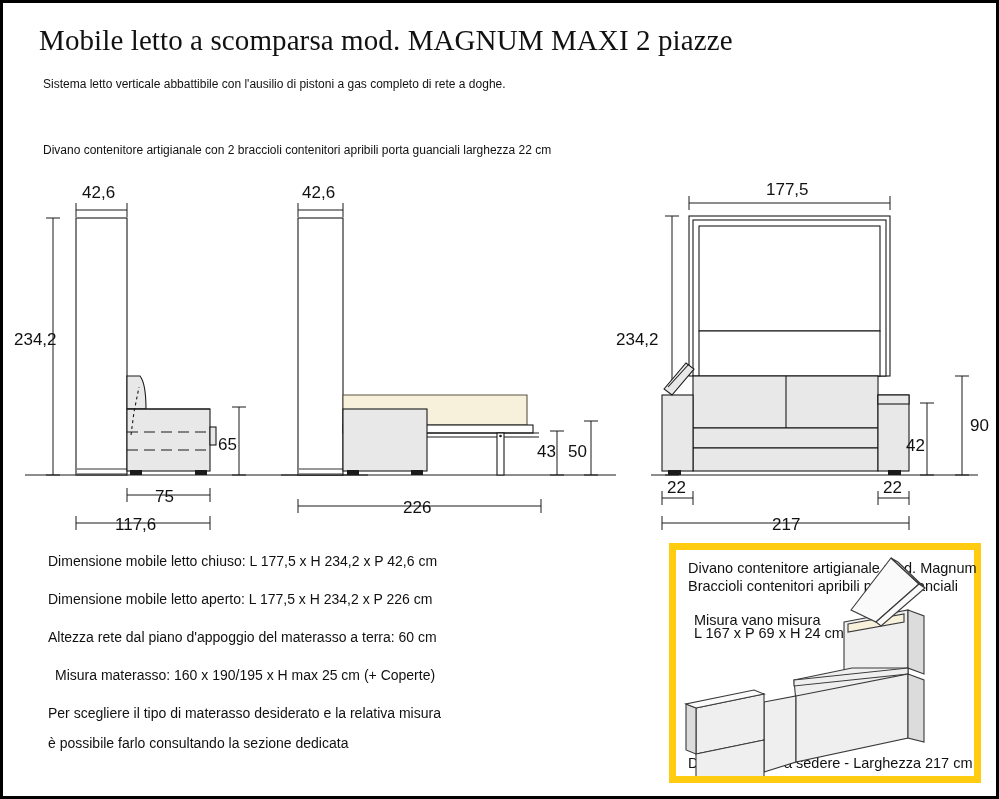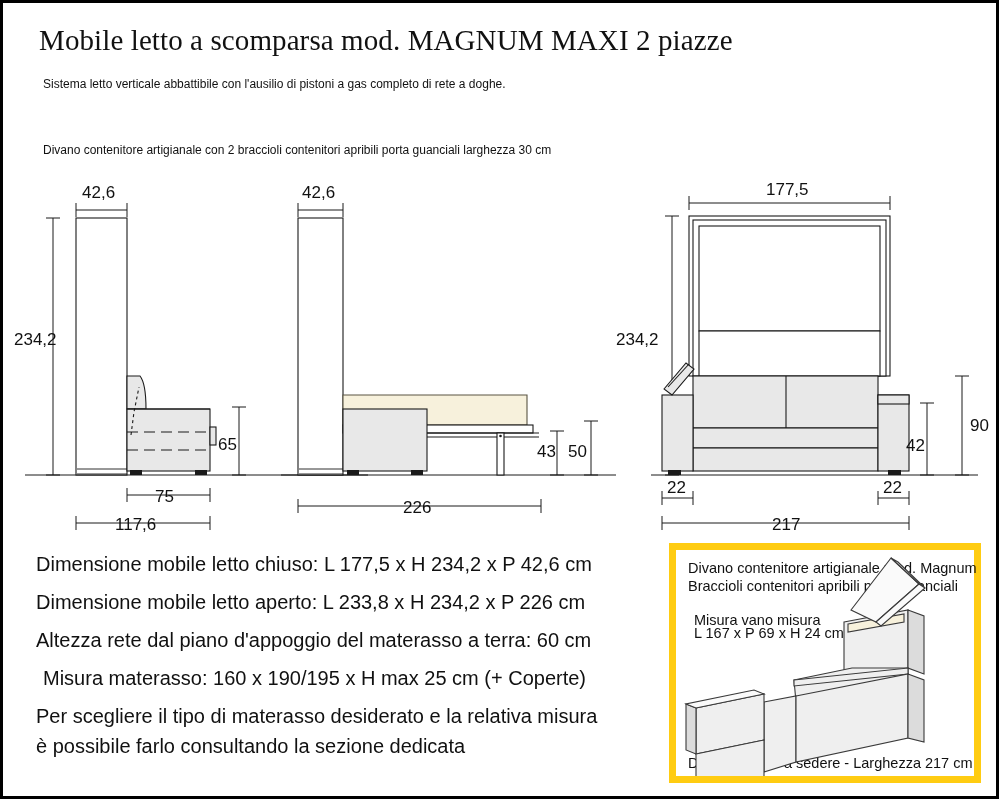--- a/index.html
+++ b/index.html
@@ -31,22 +31,22 @@
   .sub.s1{top:74px;}
   .sub.s2{top:110px;}
   .sub.s3{top:140px;}
 
   
   #drawings{position:absolute;left:0;top:170px;width:993px;height:360px;}
   #drawings svg{display:block;}
 
   
   .spec{
-    position:absolute;left:33px;
-    font-size:20px;white-space:nowrap;
+    position:absolute;left:45px;
+    font-size:14px;white-space:nowrap;
   }
   .spec.l0{top:550px;}
   .spec.l1{top:588px;}
   .spec.l2{top:626px;}
   .spec.l3{top:664px;margin-left:7px;}
   .spec.l4{top:702px;}
   .spec.l5{top:732px;}
 
   
   #callout{
@@ -66,21 +66,21 @@
   #callout .c4{left:12px;top:205px;}
   #calloutArt{position:absolute;left:0;top:0;width:298px;height:226px;}
 </style>
 </head>
 <body>
 
 <div id="page">
 
   <div class="title">Mobile letto a scomparsa mod. MAGNUM MAXI 2 piazze</div>
   <div class="sub s1">Sistema letto verticale abbattibile con l'ausilio di pistoni a gas completo di rete a doghe.</div>
-  <div class="sub s3">Divano contenitore artigianale con 2 braccioli contenitori  apribili porta guanciali  larghezza 30 cm</div>
+  <div class="sub s3">Divano contenitore artigianale con 2 braccioli contenitori  apribili porta guanciali  larghezza 22 cm</div>
 
   <div id="drawings">
   <svg width="993" height="360" viewBox="0 0 993 360" xmlns="http://www.w3.org/2000/svg">
     <defs>
       <style>
         .ln{stroke:#1a1a1a;stroke-width:1.1;fill:none;}
         .lnT{stroke:#1a1a1a;stroke-width:0.9;fill:none;}
         .dim{stroke:#1a1a1a;stroke-width:1;fill:none;}
         .dsh{stroke:#1a1a1a;stroke-width:1.1;fill:none;stroke-dasharray:11 6;}
         .fillS{fill:#E8E8E8;stroke:#1a1a1a;stroke-width:1.1;}
@@ -273,21 +273,21 @@
         <line class="dim" x1="659" y1="350" x2="906" y2="350"></line>
         <line class="dim" x1="659" y1="343" x2="659" y2="357"></line>
         <line class="dim" x1="906" y1="343" x2="906" y2="357"></line>
       </g>
       <text class="dtxt" x="769" y="357">217</text>
     </g>
   </svg>
   </div>
 
   <div class="spec l0">Dimensione mobile letto chiuso: L 177,5 x H 234,2 x P 42,6 cm</div>
-  <div class="spec l1">Dimensione mobile letto aperto: L 233,8 x H 234,2 x P 226 cm</div>
+  <div class="spec l1">Dimensione mobile letto aperto: L 177,5 x H 234,2 x P 226 cm</div>
   <div class="spec l2">Altezza rete dal piano d'appoggio del materasso a terra: 60 cm</div>
   <div class="spec l3">Misura materasso: 160 x 190/195 x H max 25 cm (+ Coperte)</div>
   <div class="spec l4">Per scegliere il tipo di materasso desiderato e la relativa misura</div>
   <div class="spec l5">è possibile farlo consultando la sezione dedicata</div>
 
   <div id="callout">
     <div class="ctext c0">Divano contenitore artigianale mod. Magnum</div>
     <div class="ctext c1">Braccioli contenitori apribili porta guanciali</div>
     <div class="ctext c2">Misura vano misura</div>
     <div class="ctext c3">L 167 x P 69 x H 24 cm</div>

